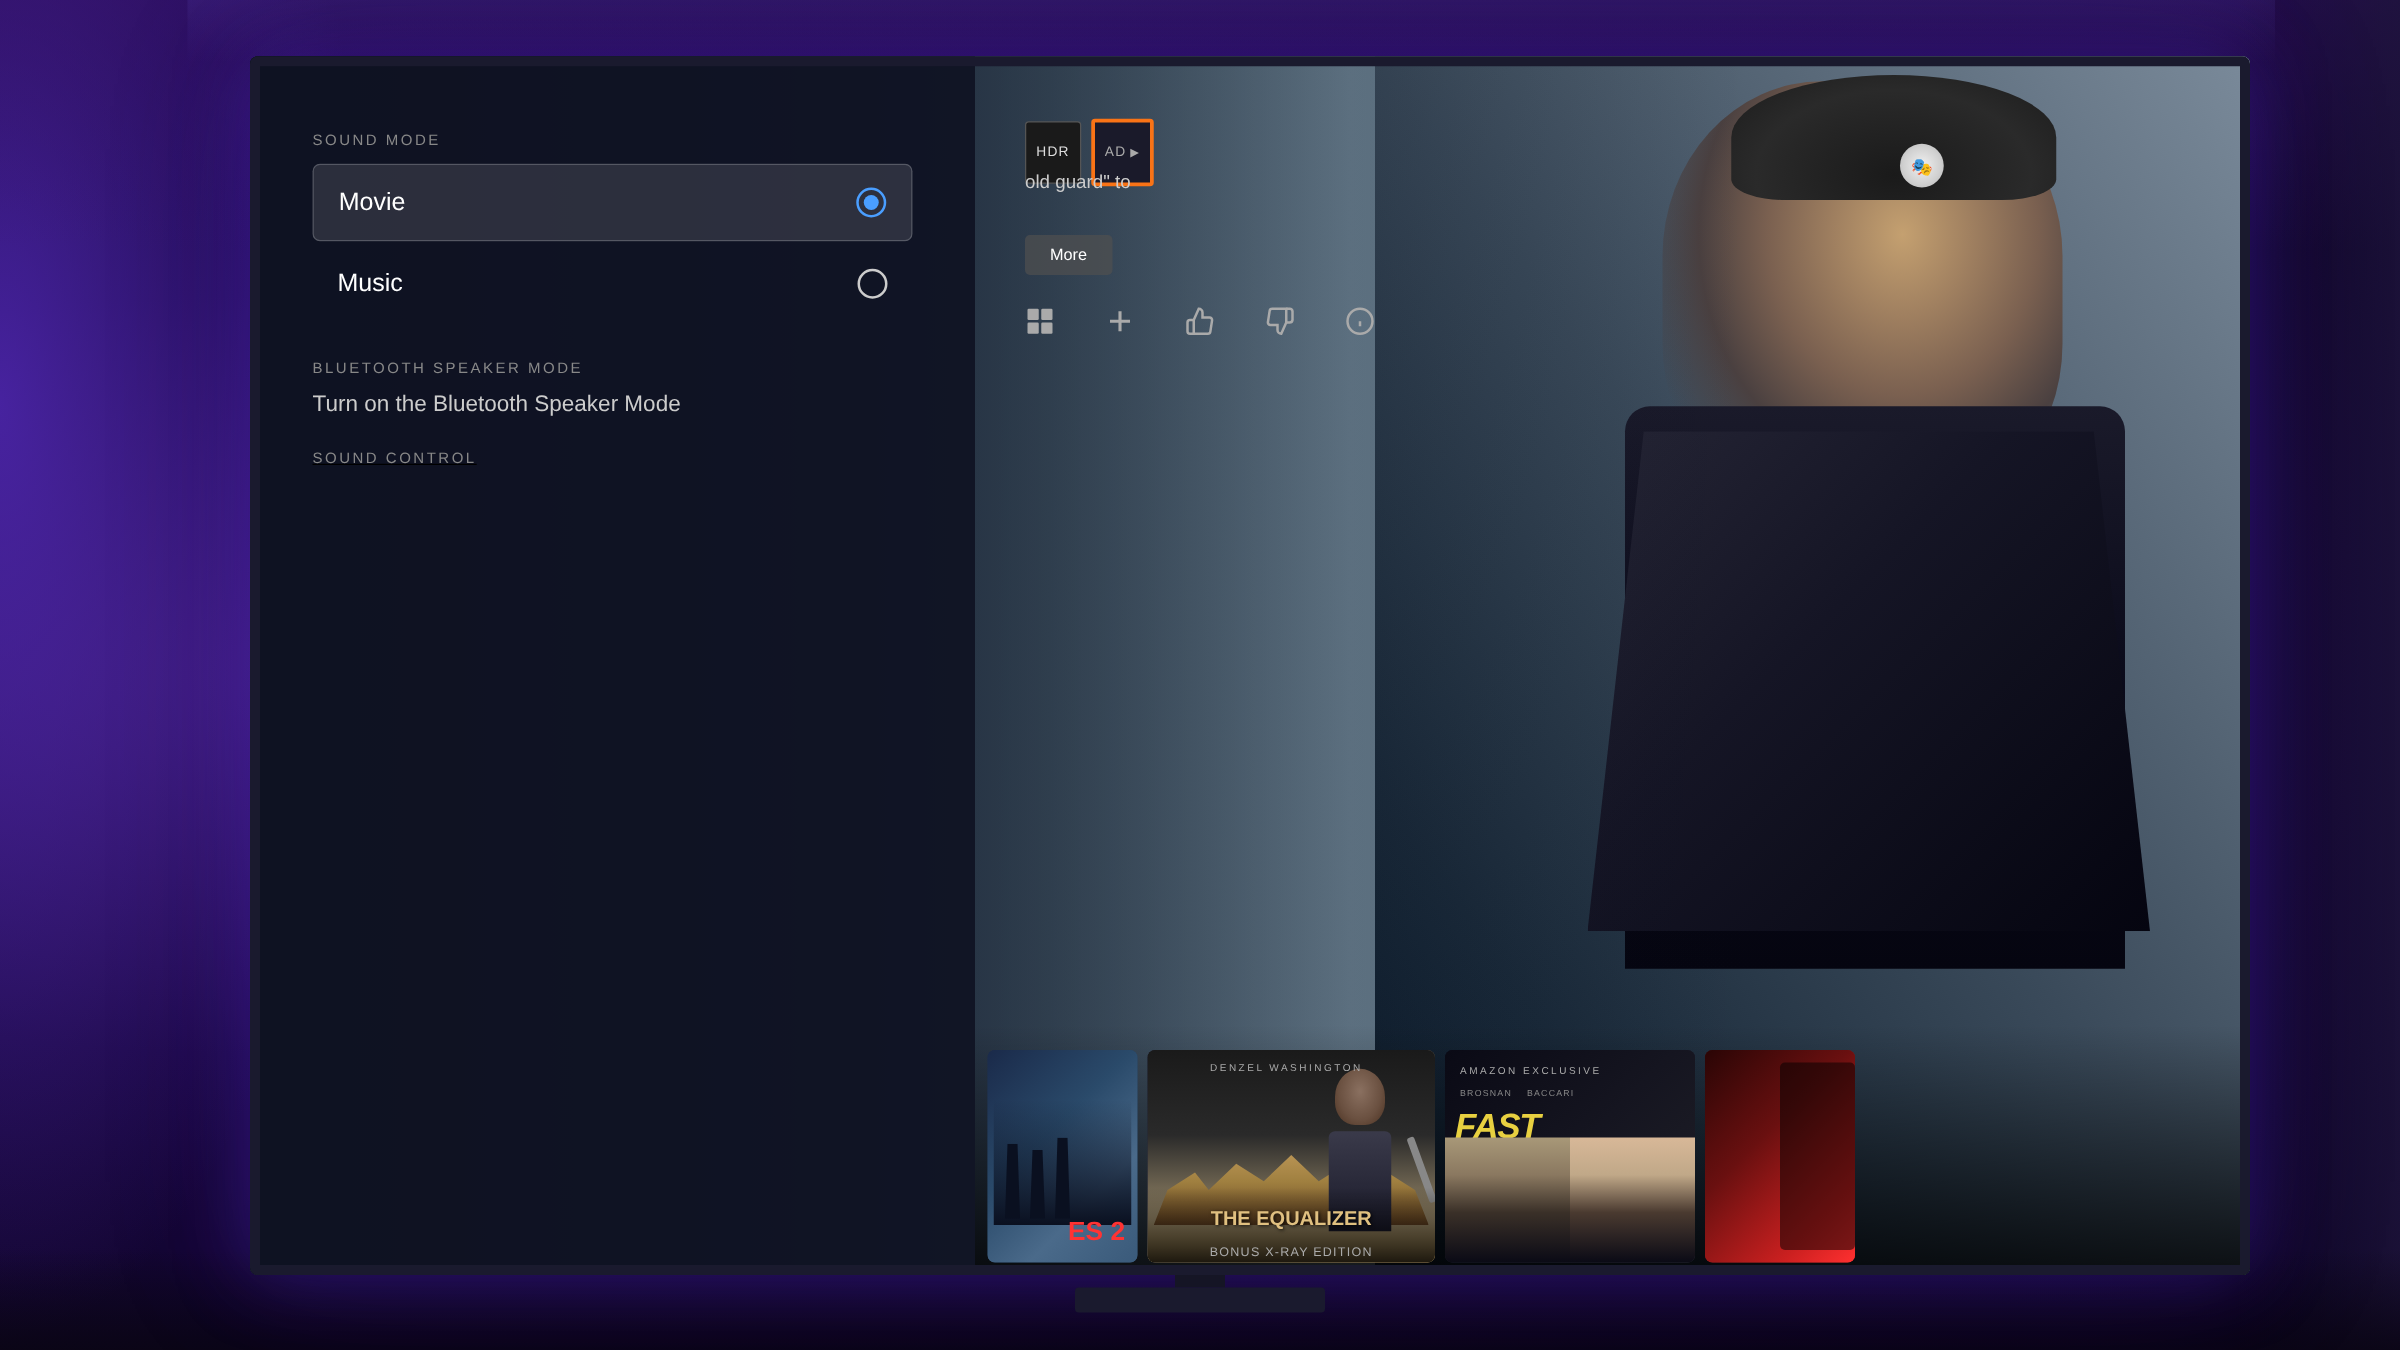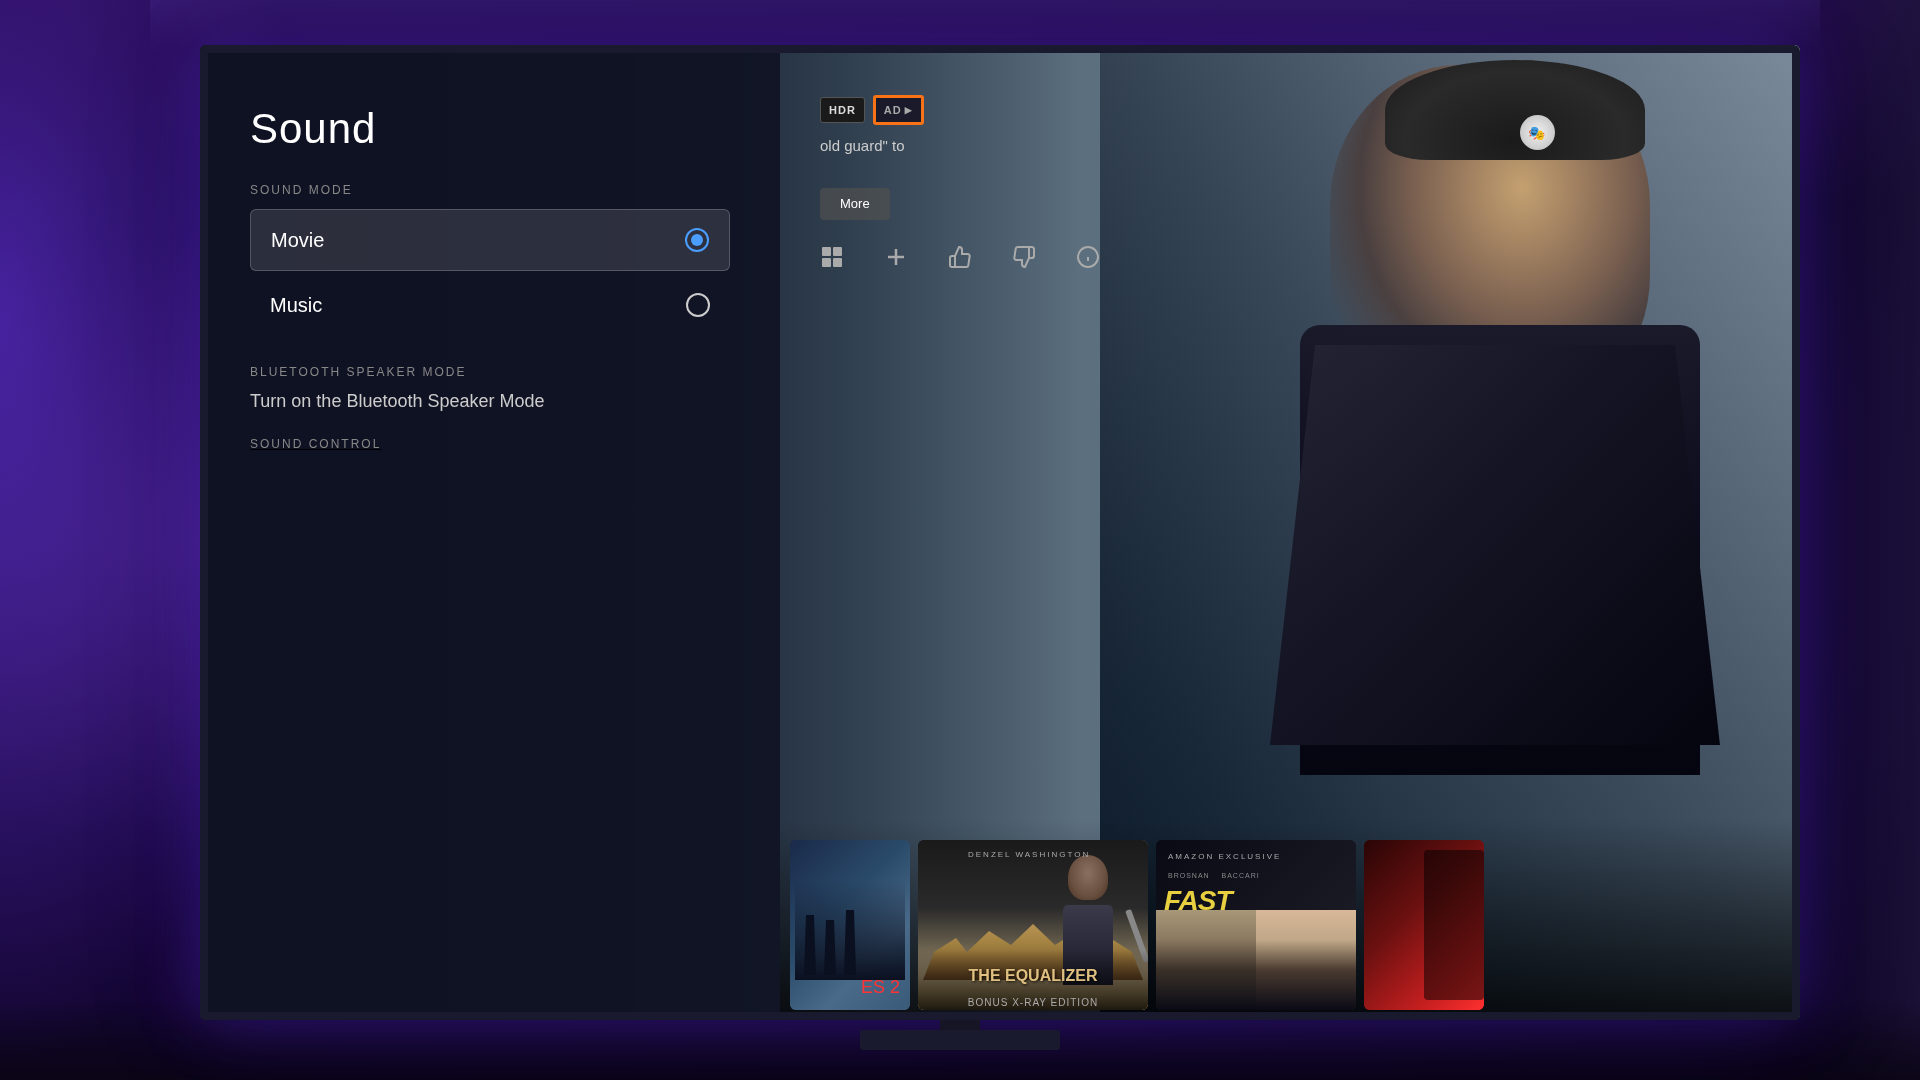--- a/index.html
+++ b/index.html
@@ -174,24 +174,24 @@
       top: 50px;
       left: 40px;
       display: flex;
       gap: 8px;
       align-items: center;
     }
 
     .tag-badge {
       background: #1a1a1a;
       color: white;
-      padding: 6px 8px;
+      padding: 18px 8px;
       border-radius: 3px;
       font-size: 11px;
-      font-weight: bold;
+      font-weight: normal;
       letter-spacing: 1px;
     }
 
     .tag-hdr {
       background: #1a1a1a;
       color: #ddd;
       border: 1px solid #555;
     }
 
     .tag-ad {
@@ -289,22 +289,22 @@
     
     .thumb-es2 {
       background: linear-gradient(135deg, #1a2a4a 0%, #2a4a6a 50%, #3a5a7a 100%);
       display: flex;
       align-items: flex-end;
       padding: 10px;
     }
 
     .thumb-es2-label {
       color: #ff3333;
-      font-size: 18px;
-      font-weight: normal;
+      font-size: 21px;
+      font-weight: bold;
       position: absolute;
       bottom: 12px;
       right: 10px;
     }
 
     
     .thumb-eq {
       background: linear-gradient(135deg, #1a1a2a 0%, #2a2a3a 30%, #8a7a5a 70%, #b09060 100%);
       display: flex;
       flex-direction: column;
@@ -440,21 +440,20 @@
 
     <div style="position:absolute;right:100px;top:280px;width:400px;height:450px;background:linear-gradient(to bottom, #1a1a2a 0%, #0a0a1a 50%, #050510 100%);border-radius:20px 20px 0 0;"></div>
 
     <div style="position:absolute;right:80px;top:300px;width:450px;height:400px;background:linear-gradient(135deg, #252535 0%, #151525 40%, #050510 100%);clip-path:polygon(10% 0%, 90% 0%, 100% 100%, 0% 100%);"></div>
   </div>
 
   <div style="position:absolute;inset:0;background:linear-gradient(to right, rgba(8,12,25,0.88) 0%, rgba(10,15,30,0.6) 30%, rgba(10,15,30,0.15) 55%, transparent 75%);z-index:2;"></div>
 
   <div class="sound-panel">
 
-    <h1 class="sound-title">Sound</h1>
 
     <div class="section-label">SOUND MODE</div>
 
     <div class="sound-mode-option selected">
       <span class="option-label">Movie</span>
       <div class="radio-btn active">
         <div class="radio-inner"></div>
       </div>
     </div>
 

